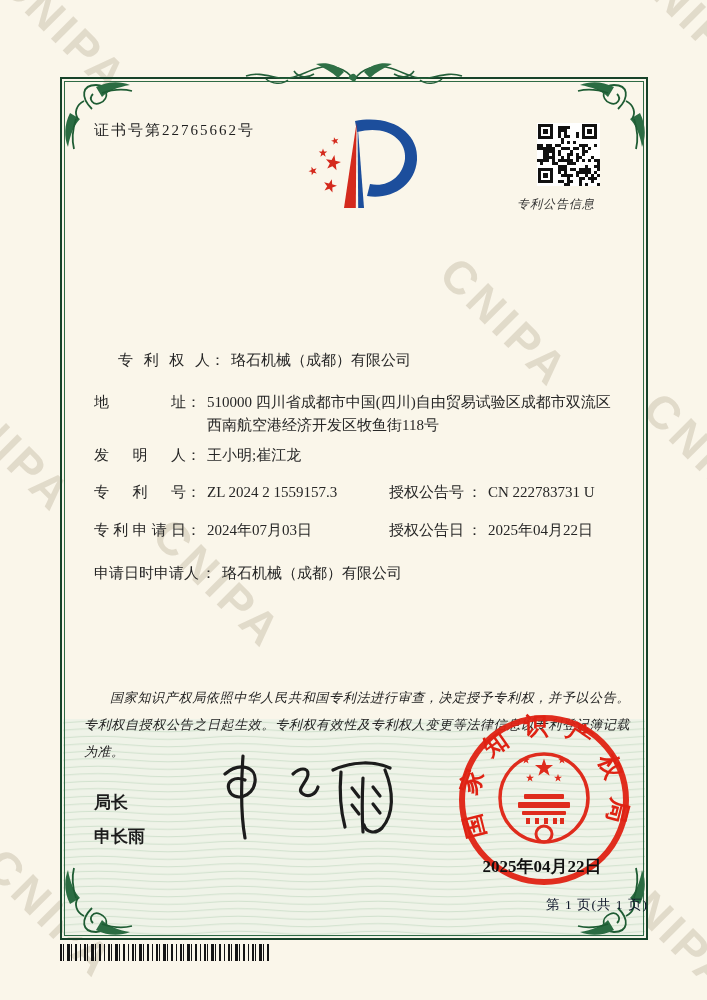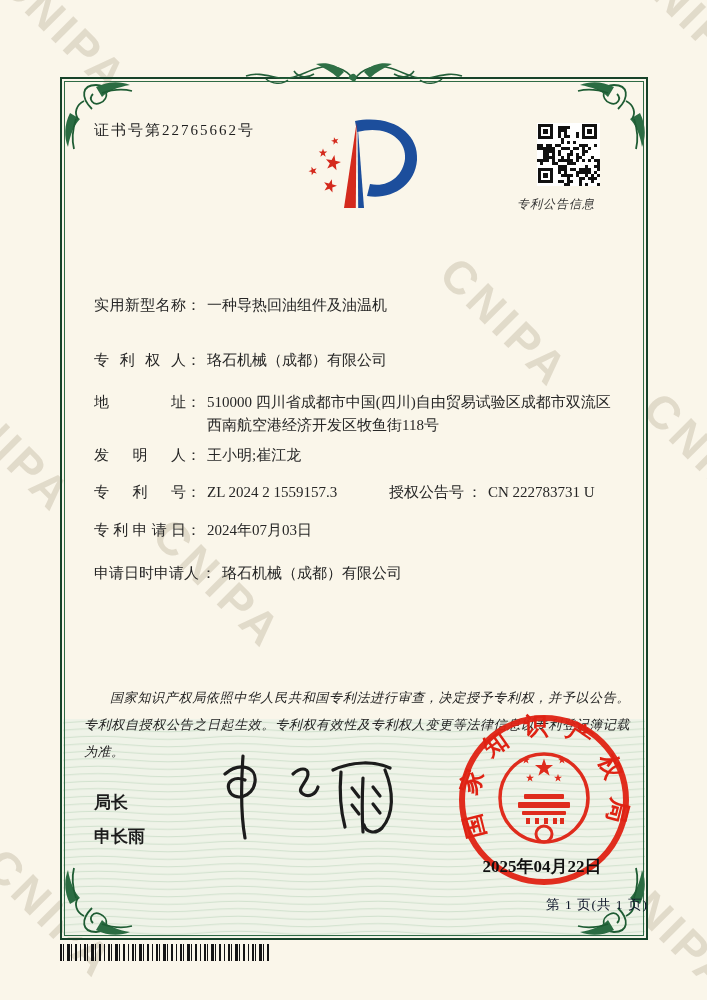--- a/index.html
+++ b/index.html
@@ -312,38 +312,36 @@
       <div class="m" style="left: 54px; top: 57px;"></div>
       <div class="m" style="left: 27px; top: 60px;"></div>
       <div class="m" style="left: 30px; top: 60px;"></div>
       <div class="m" style="left: 42px; top: 60px;"></div>
       <div class="m" style="left: 48px; top: 60px;"></div>
       <div class="m" style="left: 60px; top: 60px;"></div>
     </div>
   <div class="qrcap">专利公告信息</div>
 
 
-  <div class="row" style="top:294px;">
-    <span class="lbl">实用新型名称</span><span class="colon">：</span><span class="val">一种导热回油组件及油温机</span>
-  </div>
-  <div class="row" style="top:349px;">
+  <div class="row" style="top:349px;margin-left:24px;">
     <span class="lbl">专利权人</span><span class="colon">：</span><span class="val">珞石机械（成都）有限公司</span>
   </div>
   <div class="row" style="top:391px;">
     <span class="lbl">地址</span><span class="colon">：</span><span class="valwrap">510000 四川省成都市中国(四川)自由贸易试验区成都市双流区西南航空港经济开发区牧鱼街118号</span>
   </div>
   <div class="row" style="top:444px;">
     <span class="lbl">发明人</span><span class="colon">：</span><span class="val">王小明;崔江龙</span>
   </div>
   <div class="row" style="top:481px;width:520px;">
     <span class="lbl">专利号</span><span class="colon">：</span><span class="val">ZL 2024 2 1559157.3</span>
     <span class="col2"><span class="lbl5">授权公告号</span><span class="colon">：</span><span class="val">CN 222783731 U</span></span>
   </div>
   <div class="row" style="top:519px;width:520px;">
     <span class="lbl">专利申请日</span><span class="colon">：</span><span class="val">2024年07月03日</span>
+    <span class="col2"><span class="lbl5">授权公告日</span><span class="colon">：</span><span class="val">2025年04月22日</span></span>
   </div>
   <div class="row" style="top:562px;">
     <span class="lbl7">申请日时申请人</span><span class="colon">：</span><span class="val">珞石机械（成都）有限公司</span>
   </div>
 
   <p class="statement">国家知识产权局依照中华人民共和国专利法进行审查，决定授予专利权，并予以公告。专利权自授权公告之日起生效。专利权有效性及专利权人变更等法律信息以专利登记簿记载为准。</p>
 
   <div class="officer">
     <div>局长</div>
     <div>申长雨</div>

